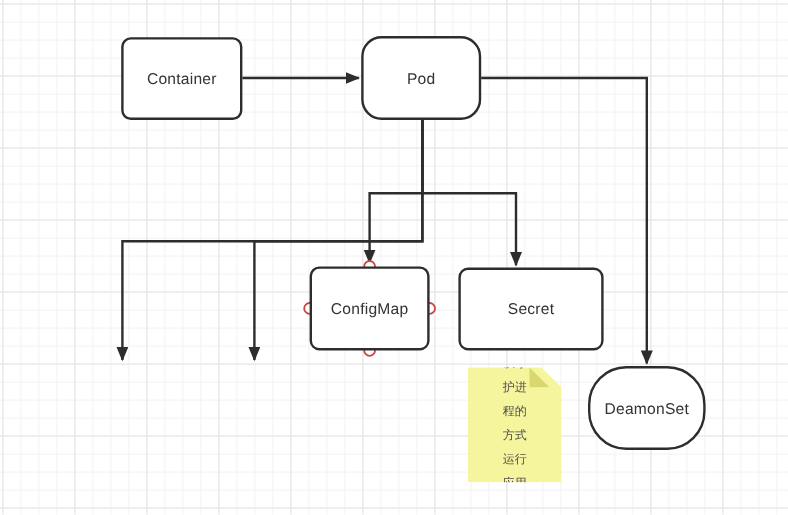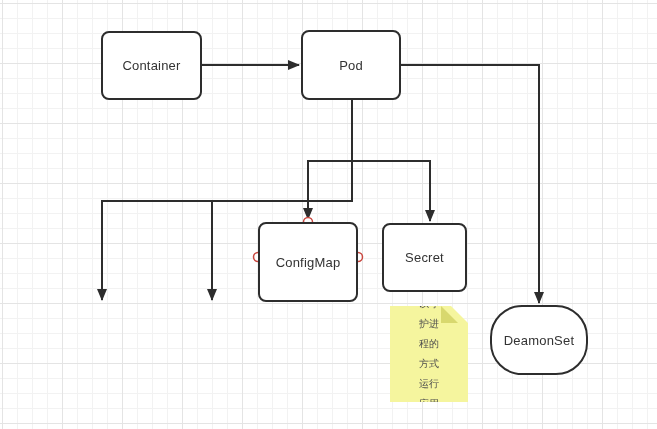--- a/index.html
+++ b/index.html
@@ -22,23 +22,23 @@
     position:absolute;
     box-sizing:border-box;
     background:#ffffff;
     border:2px solid #2d2d2d;
     border-radius:8px;
     display:flex;align-items:center;justify-content:center;
     font-size:13px;color:#333333;
     letter-spacing:.2px;
   }
   .node-container{left:101px;top:31px;width:101px;height:69px;}
-  .node-pod{left:301px;top:30px;width:100px;height:70px;}
-  .node-configmap{left:258px;top:222px;width:100px;height:80px;}
-  .node-secret{left:382px;top:223px;width:85px;height:69px;text-align:right;}
+  .node-pod{left:301px;top:30px;width:100px;height:70px;border-radius:17px;}
+  .node-configmap{left:258px;top:222px;width:100px;height:70px;}
+  .node-secret{left:382px;top:223px;width:121px;height:69px;text-align:right;}
   .node-cronjob{left:52px;top:302px;width:100px;height:69px;}
   .node-job{left:163px;top:302px;width:100px;height:69px;}
   .node-deamonset{left:490px;top:305px;width:98px;height:70px;border-radius:32px;}
   .sticky-note{
     position:absolute;
     left:390px;top:306px;width:78px;height:96px;
     background:#f5f59e;
     clip-path:polygon(0 0,calc(100% - 17px) 0,100% 17px,100% 100%,0 100%);
     display:flex;align-items:center;justify-content:center;
     text-align:center;

